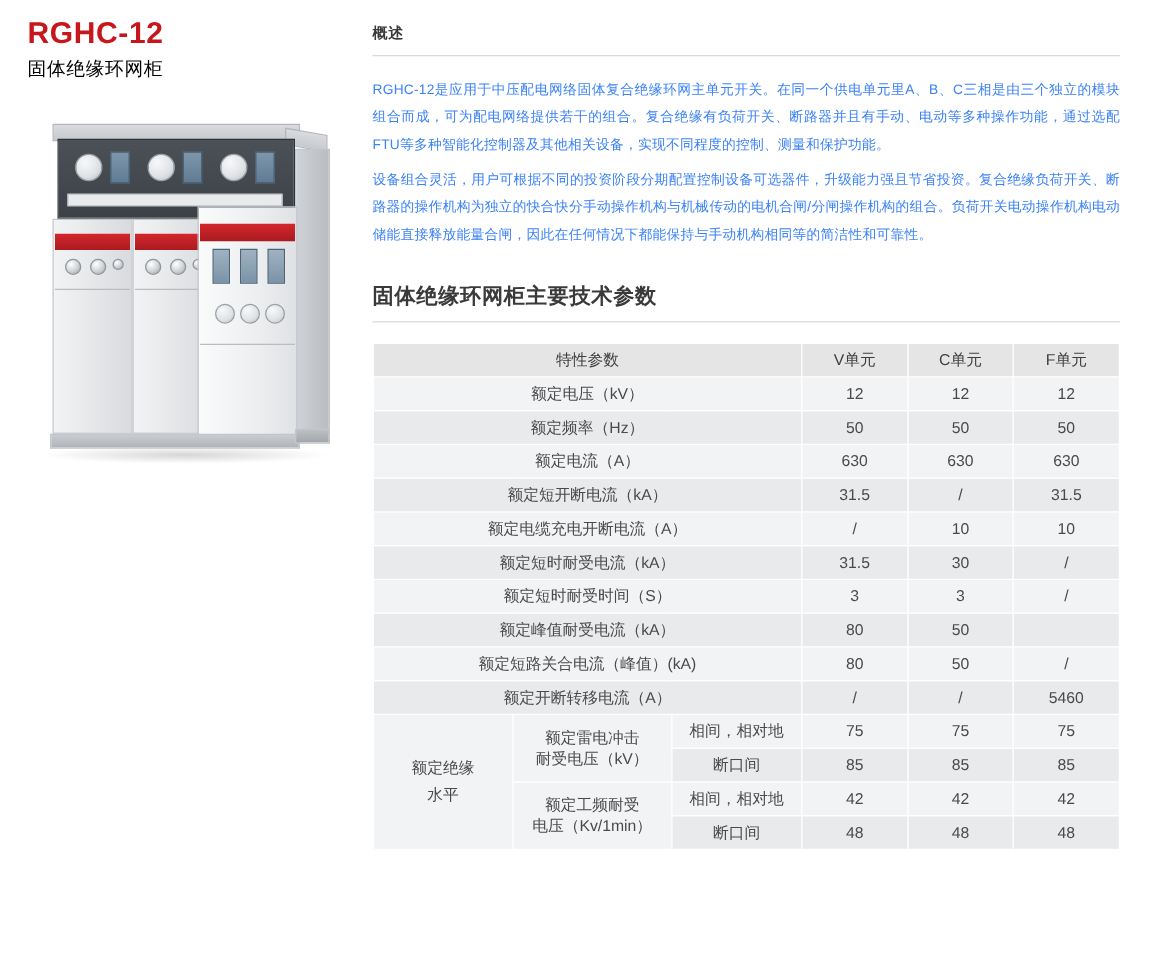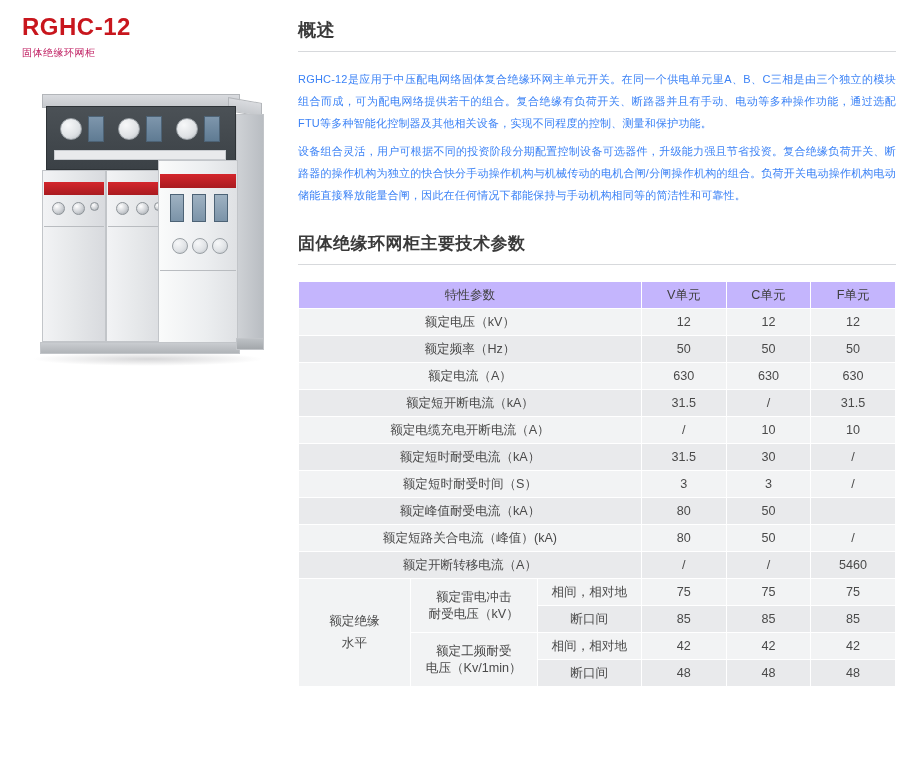--- a/index.html
+++ b/index.html
@@ -29,22 +29,22 @@
   }
   .product-code {
     font-size: 24px;
     font-weight: bold;
     color: #c8161d;
     letter-spacing: 0.5px;
     line-height: 1.1;
     margin: 0 0 6px 0;
   }
   .product-name {
-    font-size: 10px;
-    color: #be185d;
+    font-size: 15px;
+    color: #000000;
     margin: 0 0 16px 0;
     letter-spacing: 0.5px;
   }
   .product-image {
     width: 258px;
     height: 300px;
     position: relative;
     margin-top: 18px;
   }
   
@@ -105,21 +105,21 @@
     position: absolute;
     background: #e9eaec;
     border: 1px solid #c8cbcf;
   }
   
   .right-col {
     flex: 1 1 auto;
     padding: 18px 24px 0 18px;
   }
   .section-title {
-    font-size: 18px;
+    font-size: 12px;
     color: #3a3a3a;
     font-weight: bold;
     margin: 0 0 9px 0;
     letter-spacing: 0.5px;
   }
   .rule {
     height: 1px;
     background: #d7d9dc;
     margin-bottom: 16px;
   }
@@ -145,21 +145,21 @@
     color: #4a4a4a;
   }
   table.spec td, table.spec th {
     border: 1px solid #ffffff;
     padding: 0;
     height: 27px;
     text-align: center;
     font-weight: normal;
   }
   .hdr td {
-    background: #c4b5fd;
+    background: #e5e5e5;
     color: #3f3f3f;
     font-weight: normal;
     height: 28px;
   }
   .row-a td { background: #f2f3f4; }
   .row-b td { background: #e9eaec; }
   td.left {
     text-align: left;
     padding-left: 18px;
   }

